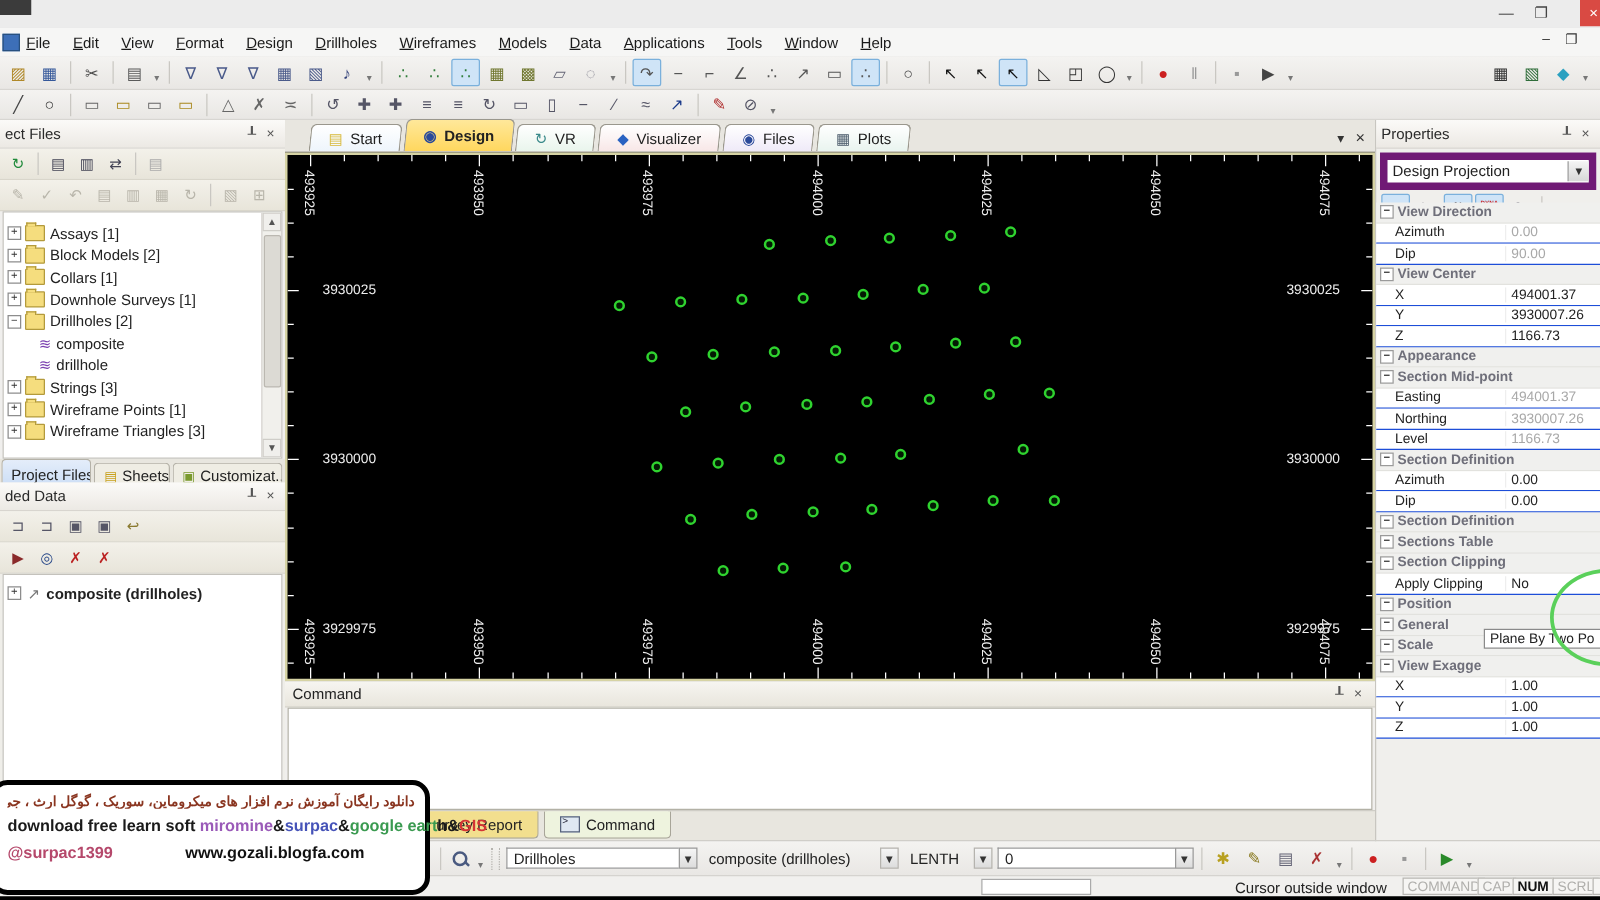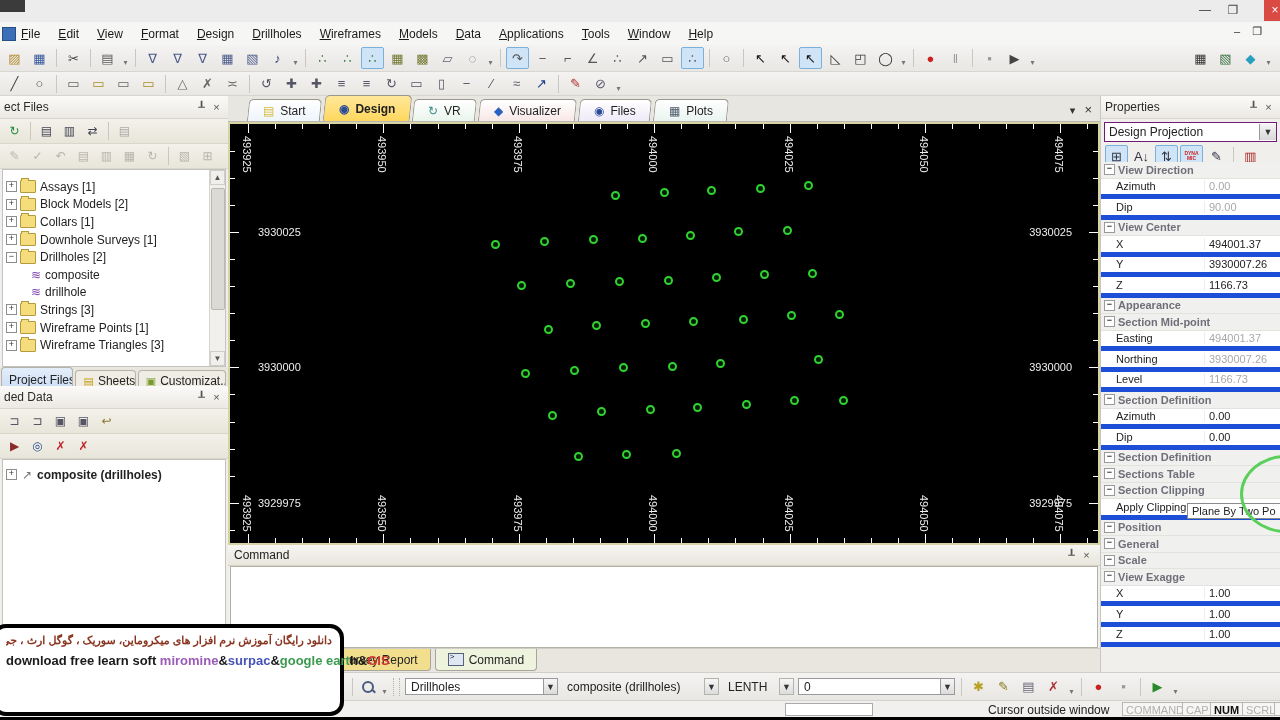--- a/index.html
+++ b/index.html
@@ -67,26 +67,26 @@
   .cmd-head{position:absolute;left:228px;top:545px;width:872px;height:21px;background:linear-gradient(#f6f5f1,#e9e6dd);border-bottom:1px solid #d5d2c8;display:flex;align-items:center;padding:0 6px;box-sizing:border-box;}
   .cmd-body{position:absolute;left:230px;top:566px;width:868px;height:82px;background:#fff;border:1px solid #b3b1a6;box-sizing:border-box;}
   .btabs{position:absolute;left:228px;top:648px;width:872px;height:24px;background:#e8e6df;border-top:1px solid #cfcdc6;display:flex;align-items:flex-start;padding-left:108px;box-sizing:border-box;}
   .btab{height:21px;display:flex;align-items:center;padding:0 12px;border:1px solid #a8a599;border-top:none;border-radius:0 0 4px 4px;margin-right:4px;font-size:12px;}
   .btab.survey{background:#f2df8e;}
   .btab.cmdtab{background:#eef3de;}
   .console-ic{width:14px;height:11px;background:#dfe8f2;border:1px solid #55627a;margin-right:5px;position:relative;}
   .console-ic:before{content:">";position:absolute;left:1px;top:-2px;font-size:8px;color:#223;}
   
   #props{position:absolute;left:1100px;top:96px;width:180px;height:604px;background:#f0efec;border-left:1px solid #c8c6c0;box-sizing:border-box;}
-  .prop-select{margin:3px 3px 2px 3px;height:18px;background:#fff;border:1px solid #701a75;display:flex;align-items:center;font-size:12px;justify-content:flex-end;}
+  .prop-select{margin:3px 3px 2px 3px;height:18px;background:#fff;border:6px solid #701a75;display:flex;align-items:center;font-size:12px;justify-content:flex-end;}
   .prop-select .val{flex:1;padding-left:4px;}
   .prop-select .dd{width:16px;height:16px;background:linear-gradient(#f4f4f4,#d8d8d8);border-left:1px solid #9a9a9a;text-align:center;font-size:9px;line-height:16px;color:#333;}
   .prop-tb{height:24px;display:flex;align-items:center;border-bottom:1px solid #ddd;padding-left:3px;}
   .pgrid{position:absolute;left:0;top:66px;right:0;}
-  .prow{height:15.5px;display:flex;align-items:center;font-size:11px;border-bottom:5px solid #1d4ed8;background:#fff;}
+  .prow{height:15.5px;display:flex;align-items:center;font-size:11px;border-bottom:1px solid #1d4ed8;background:#fff;}
   .prow.cat{background:#f0f0ee;color:#6f6f7a;font-weight:bold;border-bottom:1px solid #e2e2de;}
   .pm{width:9px;height:9px;border:1px solid #9a9a9a;background:#fff;font-size:9px;line-height:7px;text-align:center;color:#333;margin:0 3px;flex:none;}
   .pname{width:88px;padding-left:15px;overflow:hidden;white-space:nowrap;}
   .cat .pname{padding-left:0;width:auto;}
   .pval{flex:1;border-left:1px solid #eee;padding-left:4px;overflow:hidden;white-space:nowrap;}
   .pval.ro{color:#a8a8a8;}
   .tooltip{position:absolute;left:1187px;top:503px;width:108px;height:16px;background:#ffffff;border:1px solid #8a8a8a;font-size:11px;line-height:15px;padding-left:4px;box-sizing:border-box;z-index:40;white-space:nowrap;overflow:hidden;}
   .green-circle{position:absolute;left:1240px;top:455px;width:86px;height:72px;border:3px solid #5ad05a;border-radius:50%;z-index:50;}
   
   #btoolbar{position:absolute;left:0;top:672px;width:1280px;height:28px;background:linear-gradient(#f4f3f1,#e9e7e4);border-top:1px solid #d0cec9;display:flex;align-items:center;padding-left:348px;box-sizing:border-box;}
@@ -761,15 +761,19 @@
         <div class="sb-box on" style="left: 1210px; min-width: 29px;">NUM</div>
         <div class="sb-box" style="left: 1242px; min-width: 29px;">SCRL</div>
         <div class="sb-box" style="left: 1274px; min-width: 20px;">R</div>
       </div>
   </div>
   <div class="black-footer"></div>
 
   <div id="overlay">
     <div class="ov-fa">دانلود رایگان آموزش نرم افزار های میکروماین، سوریک ، گوگل ارث ، جی ای ا</div>
     <div class="ov-en" id="ov-en"><span style="color: rgb(26, 26, 26);">download free learn soft </span><span style="color: rgb(154, 90, 184);">miromine</span><span style="color: rgb(26, 26, 26);">&amp;</span><span style="color: rgb(70, 83, 184);">surpac</span><span style="color: rgb(26, 26, 26);">&amp;</span><span style="color: rgb(58, 154, 80);">google eart</span><span style="color: rgb(26, 26, 26);">h</span><span style="color: rgb(26, 26, 26);">&amp;</span><span style="color: rgb(212, 53, 53);">GIS</span></div>
+    <div class="ov-row3">
+      <span class="ov-handle">@surpac1399</span>
+      <span class="ov-site">www.gozali.blogfa.com</span>
+    </div>
   </div>
 
 </div>
 
 </body></html>

